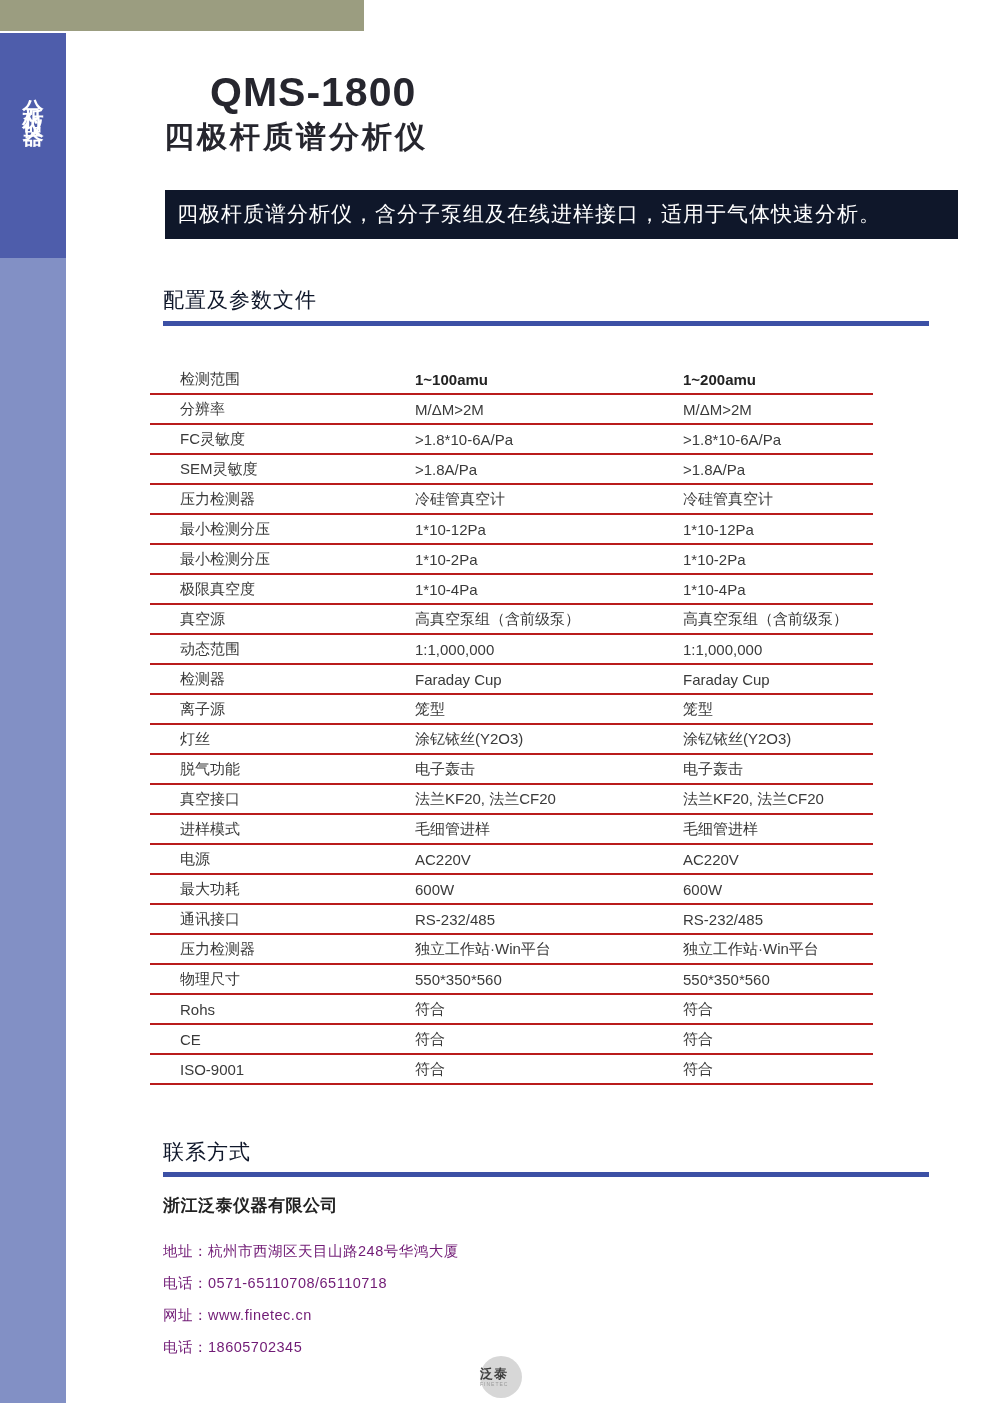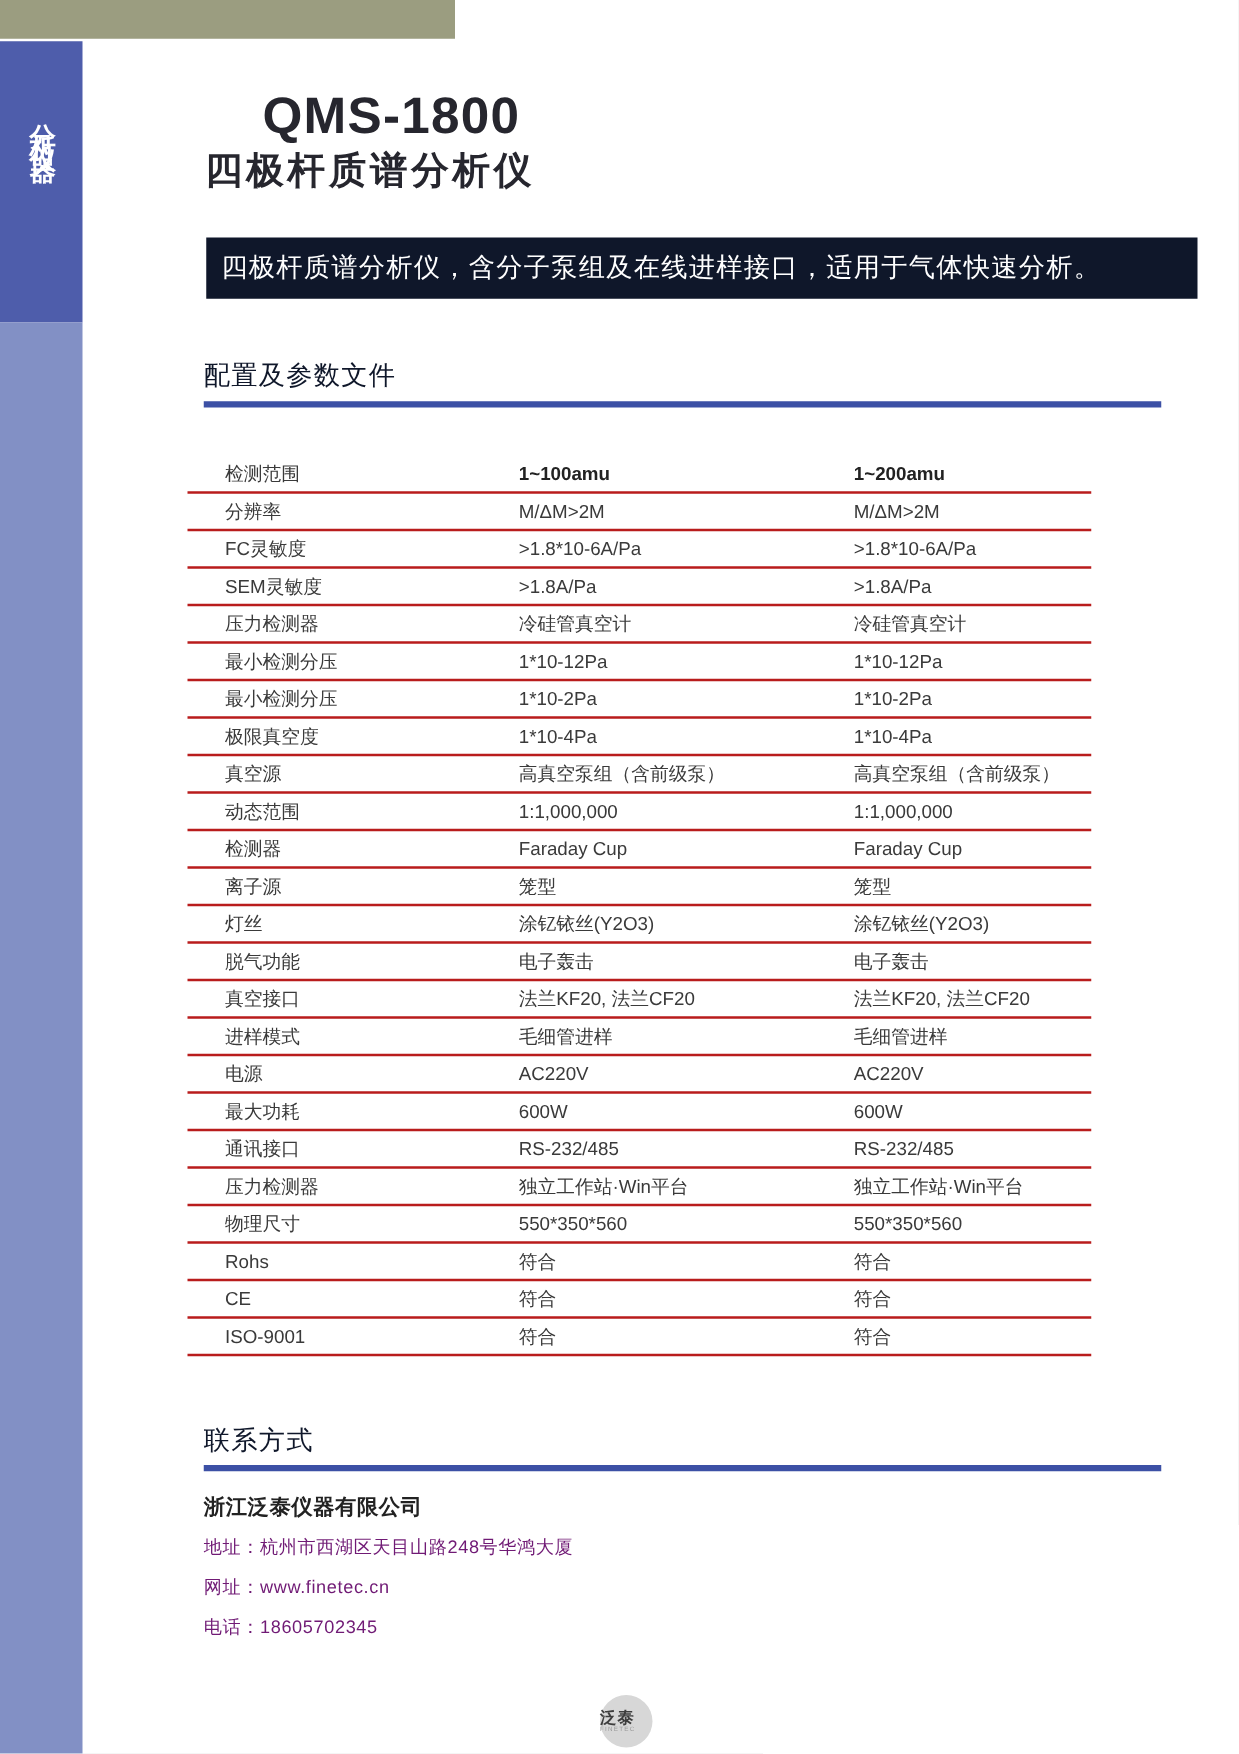--- a/index.html
+++ b/index.html
@@ -38,21 +38,21 @@
     border-bottom:2px solid #b91c1c;font-size:15px;color:#3a3a3a;
   }
   .spec-row .c-label{flex:0 0 265px;box-sizing:border-box;padding-left:30px;}
   .spec-row .c-v1{flex:0 0 252px;}
   .spec-row .c-v2{flex:1;margin-left:16px;}
   .spec-row.bold .c-v1,.spec-row.bold .c-v2{font-weight:bold;color:#222;}
 
   .contact-title{top:1138px;}
   .contact-rule{top:1172px;}
   .contact-block{position:absolute;left:163px;top:1194px;}
-  .company-name{font-size:17px;font-weight:bold;color:#222;margin-bottom:11px;letter-spacing:0.5px;}
+  .company-name{font-size:17px;font-weight:bold;color:#222;margin-bottom:25px;letter-spacing:0.5px;}
   .contact-line{font-size:14.5px;color:#701a75;margin-bottom:13px;letter-spacing:0.5px;}
 
   .logo-badge{
     position:absolute;left:480px;top:1356px;width:42px;height:42px;border-radius:50%;
     background:#d7d7d7;display:flex;flex-direction:column;align-items:flex-start;justify-content:center;
   }
   .logo-cn{font-size:13px;font-weight:bold;color:#3d3d3d;letter-spacing:1px;line-height:1;}
   .logo-en{font-size:5px;color:#9a9a9a;letter-spacing:1px;line-height:1;margin-top:2px;}
 </style>
 </head>
@@ -199,20 +199,21 @@
         <span class="c-v2">符合</span>
       </div>
     </div>
 
   <div class="section-title contact-title">联系方式</div>
   <div class="section-rule contact-rule"></div>
 
   <div class="contact-block">
     <div class="company-name">浙江泛泰仪器有限公司</div>
   <div class="contact-line">地址：杭州市西湖区天目山路248号华鸿大厦</div>
+      <div class="contact-line">电话：0571-65110708/65110718</div>
       <div class="contact-line">网址：www.finetec.cn</div>
       <div class="contact-line">电话：18605702345</div>
     </div>
 
   <div class="logo-badge">
     <div class="logo-cn">泛泰</div>
     <div class="logo-en">FINETEC</div>
   </div>
 
 </div>

